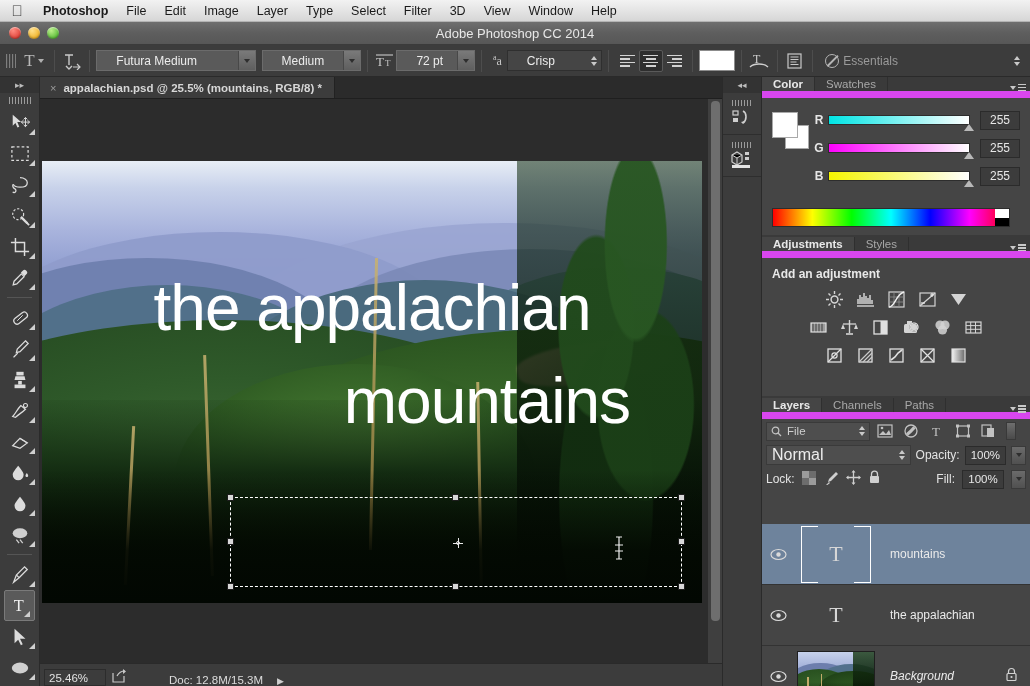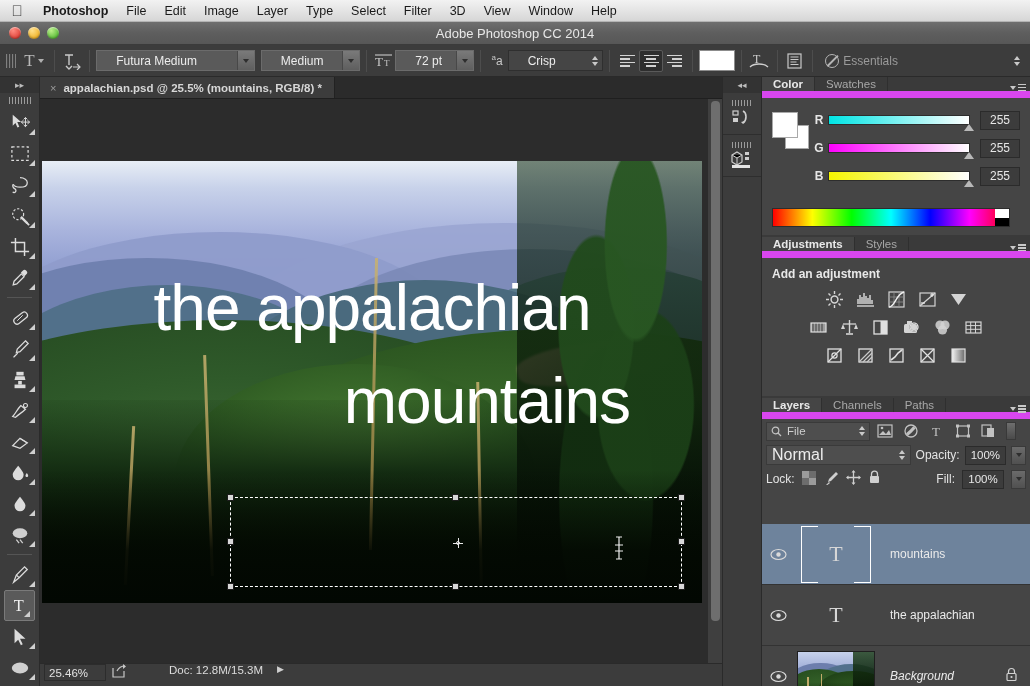--- a/index.html
+++ b/index.html
@@ -61,21 +61,21 @@
   .combo .txt { flex:1; white-space:nowrap; overflow:hidden; }
   .combo .dd {
     width:17px;height:19px;background:linear-gradient(180deg,#7a7a7a,#5e5e5e);
     border-left:1px solid #484848; display:flex;align-items:center;justify-content:center;
   }
   .combo .dd .mini-arrow { border-top-color:#2e2e2e; }
   .combo.dark { background:#454545; border:1px solid #2f2f2f; }
   .stepper { width:14px;height:19px;display:flex;flex-direction:column;align-items:center;justify-content:center;gap:2px; }
   .up-a { width:0;height:0;border-left:3.5px solid transparent;border-right:3.5px solid transparent;border-bottom:4px solid #c9c9c9; }
   .dn-a { width:0;height:0;border-left:3.5px solid transparent;border-right:3.5px solid transparent;border-top:4px solid #c9c9c9; }
-  .aa-glyph { font-size:12px; color:#c8c8c8; padding:0 5px; }
+  .aa-glyph { font-size:12px; color:#c8c8c8; padding:0 5px;font-family:Liberation Serif, serif; }
   .aa-glyph sup { font-size:8px; }
   .align-btn { width:25px;height:22px;display:flex;flex-direction:column;justify-content:center;align-items:center;gap:2px; }
   .align-btn.active { background:#2e2e2e; border:1px solid #5a5a5a; border-radius:2px; }
   .al-line { height:1.5px; background:#d2d2d2; }
   .swatch-white { width:38px;height:21px;background:#fff;border:1px solid #8c8c8c; }
   .essentials {
     height:21px;display:flex;align-items:center;gap:4px;padding:0 6px;color:#9a9a9a;font-size:12px;
   }
   .no-sign { width:14px;height:14px;border:1.6px solid #b5b5b5;border-radius:50%;position:relative; }
   .no-sign:after{content:"";position:absolute;left:-1px;top:5px;width:15px;height:1.6px;background:#b5b5b5;transform:rotate(-45deg);}
@@ -214,21 +214,21 @@
   }
 
   
   .vscroll { position:absolute; right:0; top:0; width:15px; height:564px; background:#3f3f3f; border-left:1px solid #2c2c2c; }
   .vscroll .thumb { position:absolute; left:3px; top:2px; width:9px; height:520px; background:#6e6e6e; border-radius:4px; }
 
   
   .statusbar {
     position:absolute; left:40px; top:663px; width:682px; height:23px;
     background:#3c3c3c; border-top:1px solid #2a2a2a;
-    display:flex; align-items:flex-start; font-size:11.5px; color:#dcdcdc;
+    display:flex; align-items:flex-end; font-size:11.5px; color:#dcdcdc;
   }
   .zoomfield {
     width:62px; height:17px; background:#3c3c3c; border:1px solid #2c2c2c;
     margin-left:4px; display:flex; align-items:center; padding-left:4px; color:#e2e2e2;
   }
   .share-ic { margin-left:6px; color:#c8c8c8; font-size:12px; }
   .docinfo { margin-left:42px; }
   .statusarrow { margin-left:14px; font-size:9px; color:#cfcfcf; }
 
   

